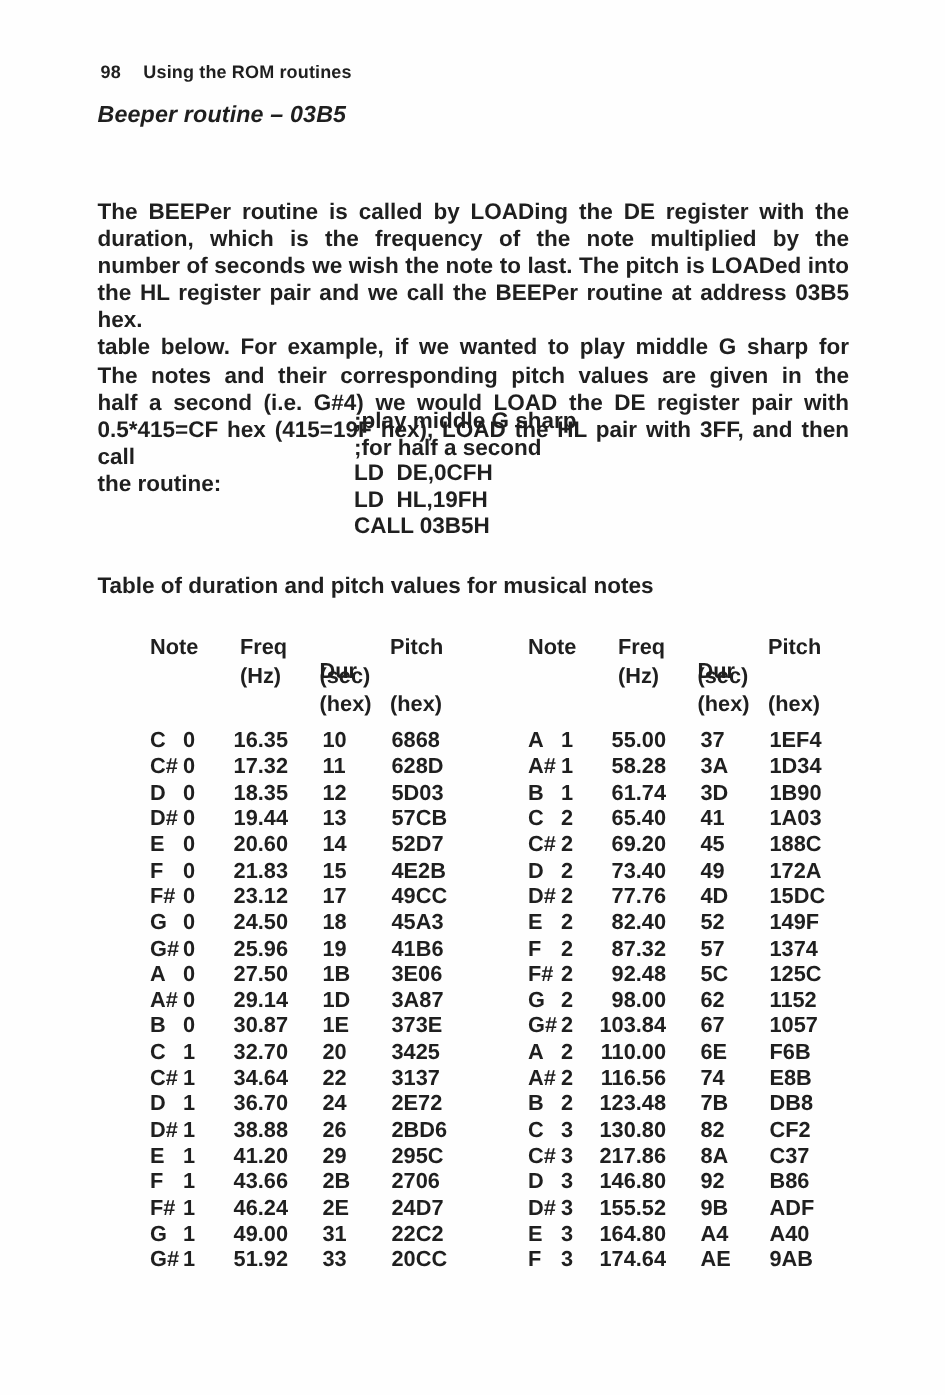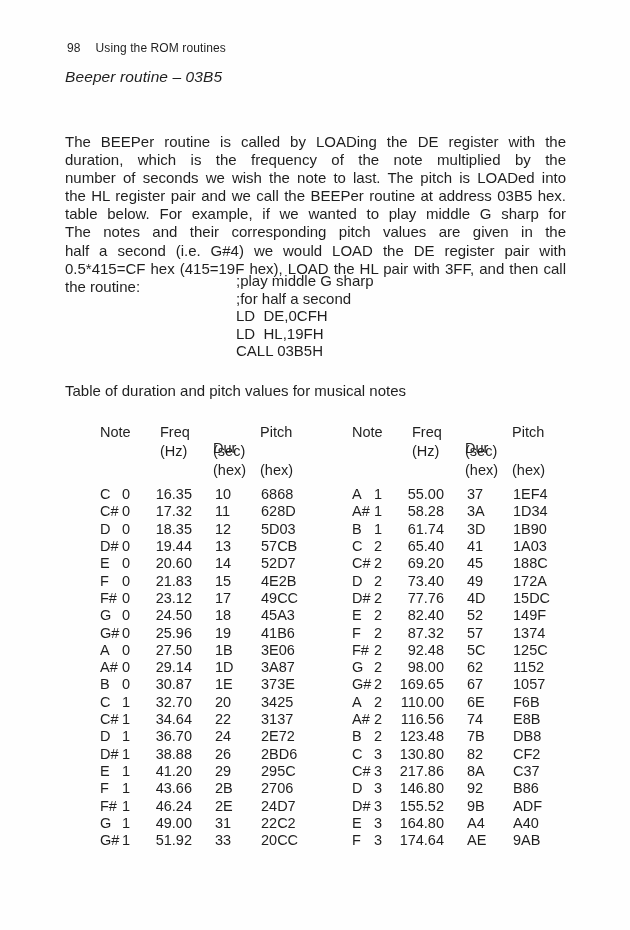--- a/index.html
+++ b/index.html
@@ -1,21 +1,21 @@
 <!DOCTYPE html>
 <html><head>
 <meta charset="utf-8">
 <style>
   html,body { margin:0; padding:0; }
   body {
     width:630px; height:930px; background:#ffffff;
     font-family:"Liberation Sans", sans-serif; color:#1f1f1f;
     -webkit-font-smoothing:antialiased;
   }
-  .page { position:relative; width:630px; height:930px; overflow:hidden; background:#fefefe; }
+  .page { position:relative; width:630px; height:930px; overflow:hidden; background:#fefefe;font-weight:bold; }
 
   .hdr { position:absolute; left:67px; top:41px; font-size:12px; letter-spacing:0.1px; }
   .hdr .pn { display:inline-block; margin-right:15px; }
 
   .sec-title { position:absolute; left:65px; top:68px; font-size:15.5px; font-style:italic; letter-spacing:0.1px; }
 
   .bodytext { position:absolute; left:65px; top:89px; width:501px; font-size:15px; line-height:18.1px;margin-top:44px; }
   .jline { text-align:justify; text-align-last:justify; white-space:normal; }
   .jline:last-child { text-align-last:left; }
 
@@ -373,21 +373,21 @@
         <span class="c-nl">G</span>
         <span class="c-no">2</span>
         <span class="c-freq">98.00</span>
         <span class="c-dur">62</span>
         <span class="c-pitch">1152</span>
       </div>
 
       <div class="trow">
         <span class="c-nl">G#</span>
         <span class="c-no">2</span>
-        <span class="c-freq">169.65</span>
+        <span class="c-freq">103.84</span>
         <span class="c-dur">67</span>
         <span class="c-pitch">1057</span>
       </div>
 
       <div class="trow">
         <span class="c-nl">A</span>
         <span class="c-no">2</span>
         <span class="c-freq">110.00</span>
         <span class="c-dur">6E</span>
         <span class="c-pitch">F6B</span>

